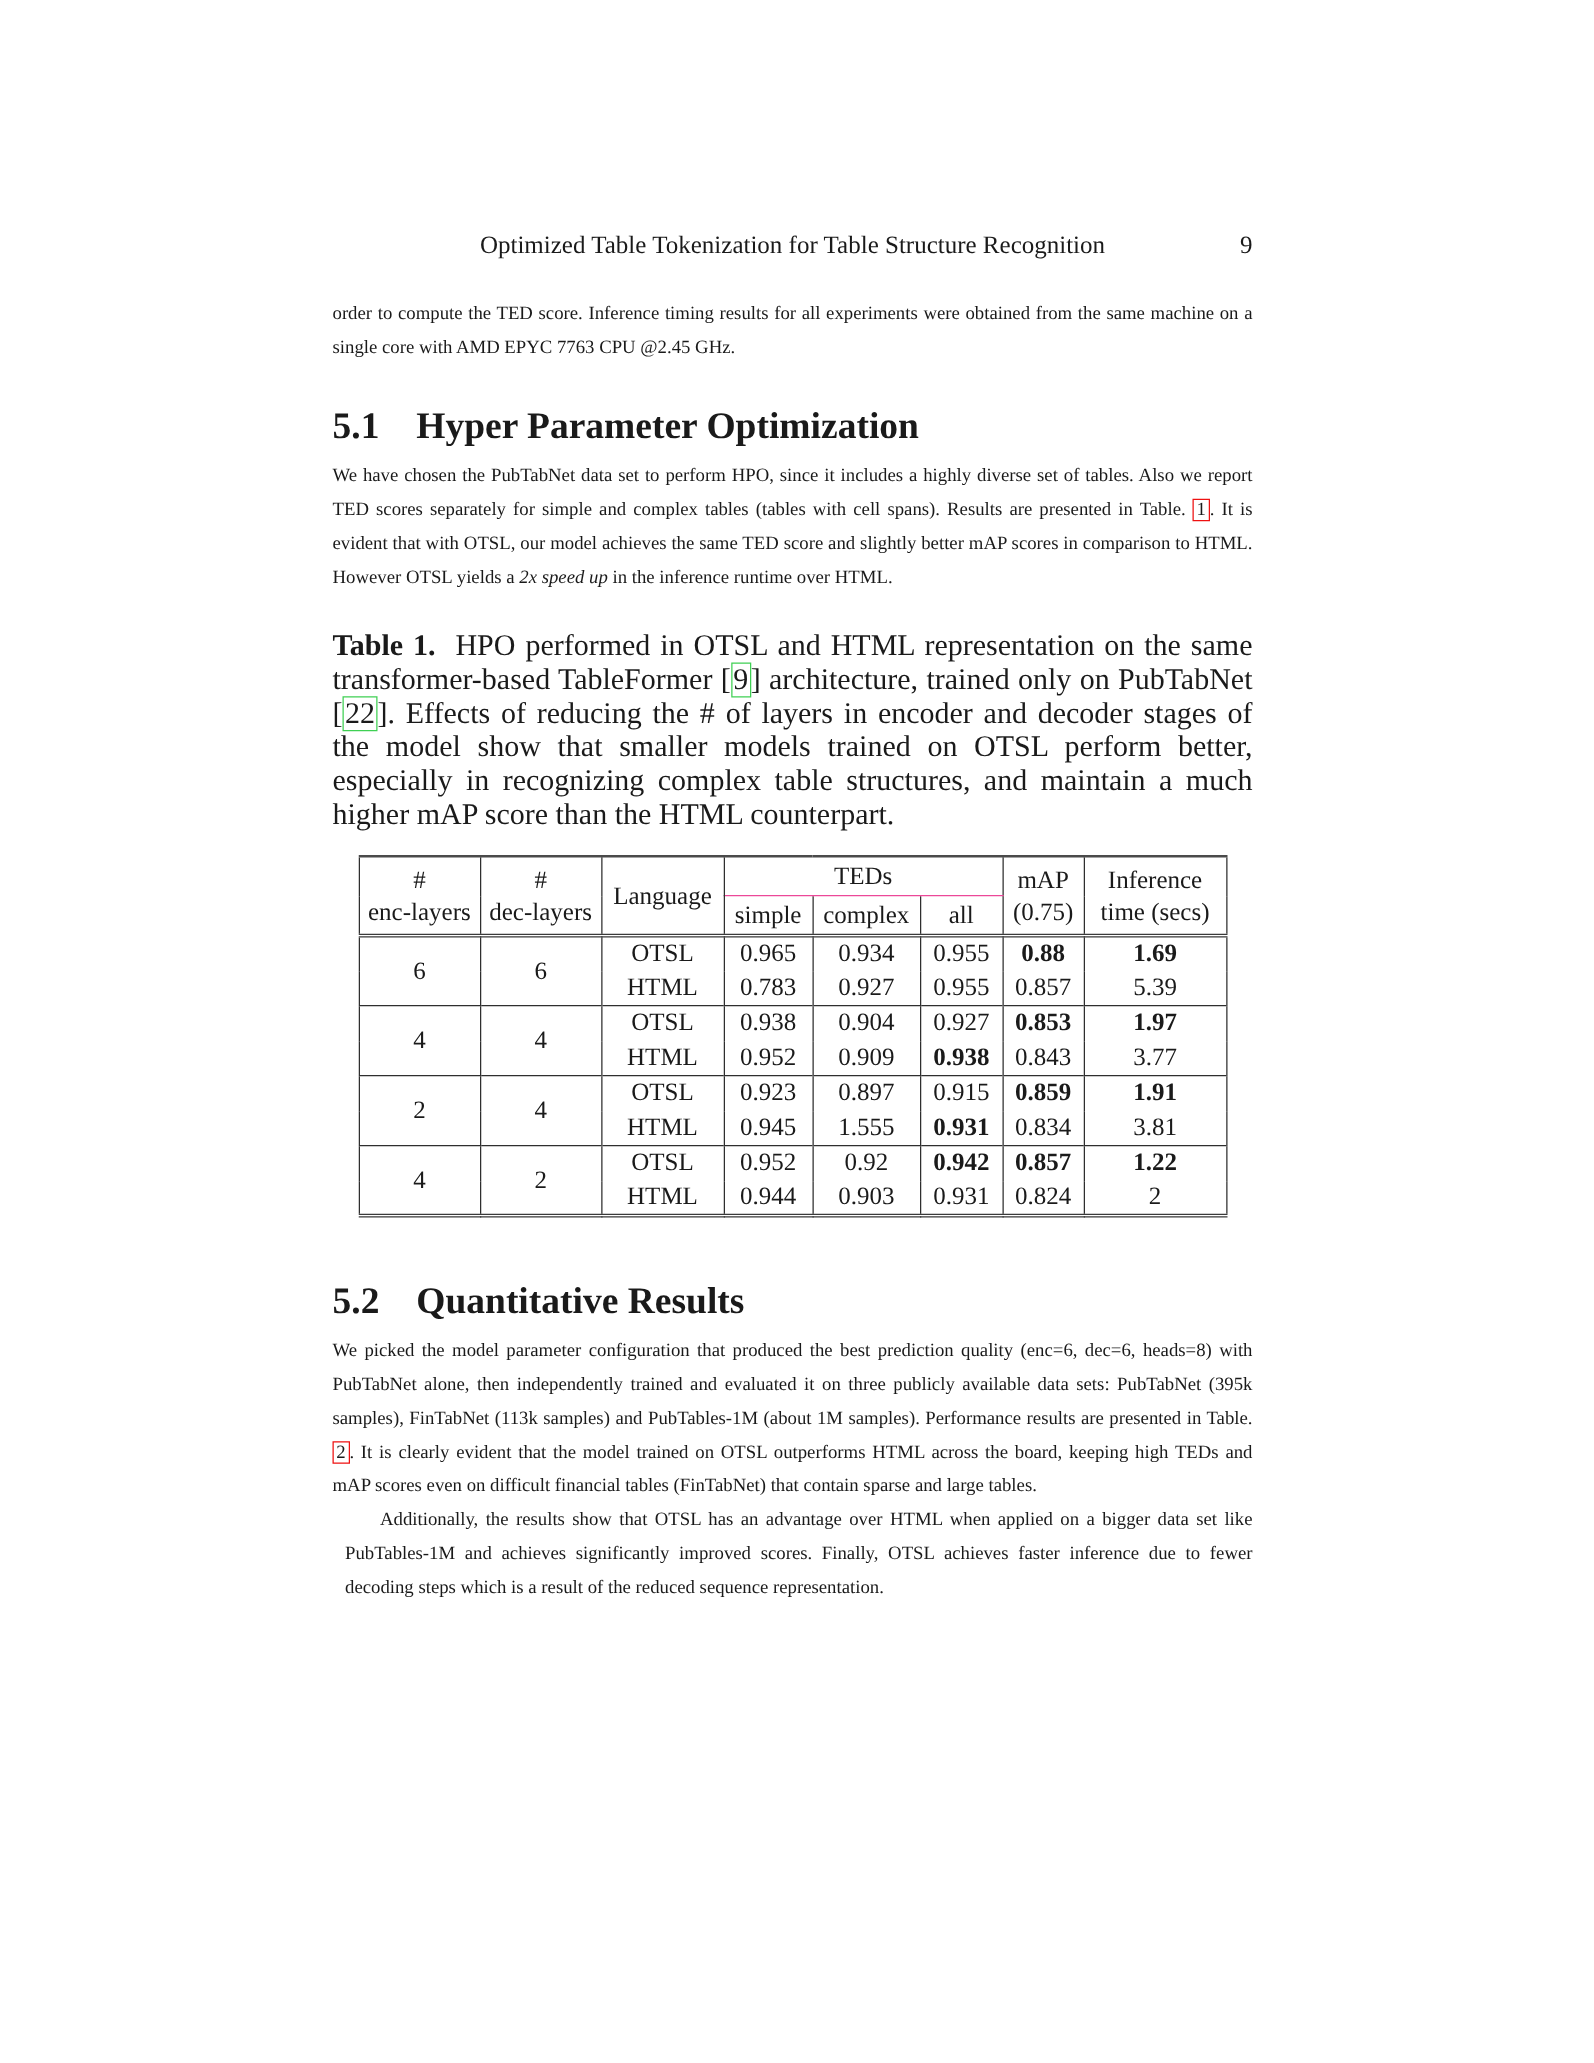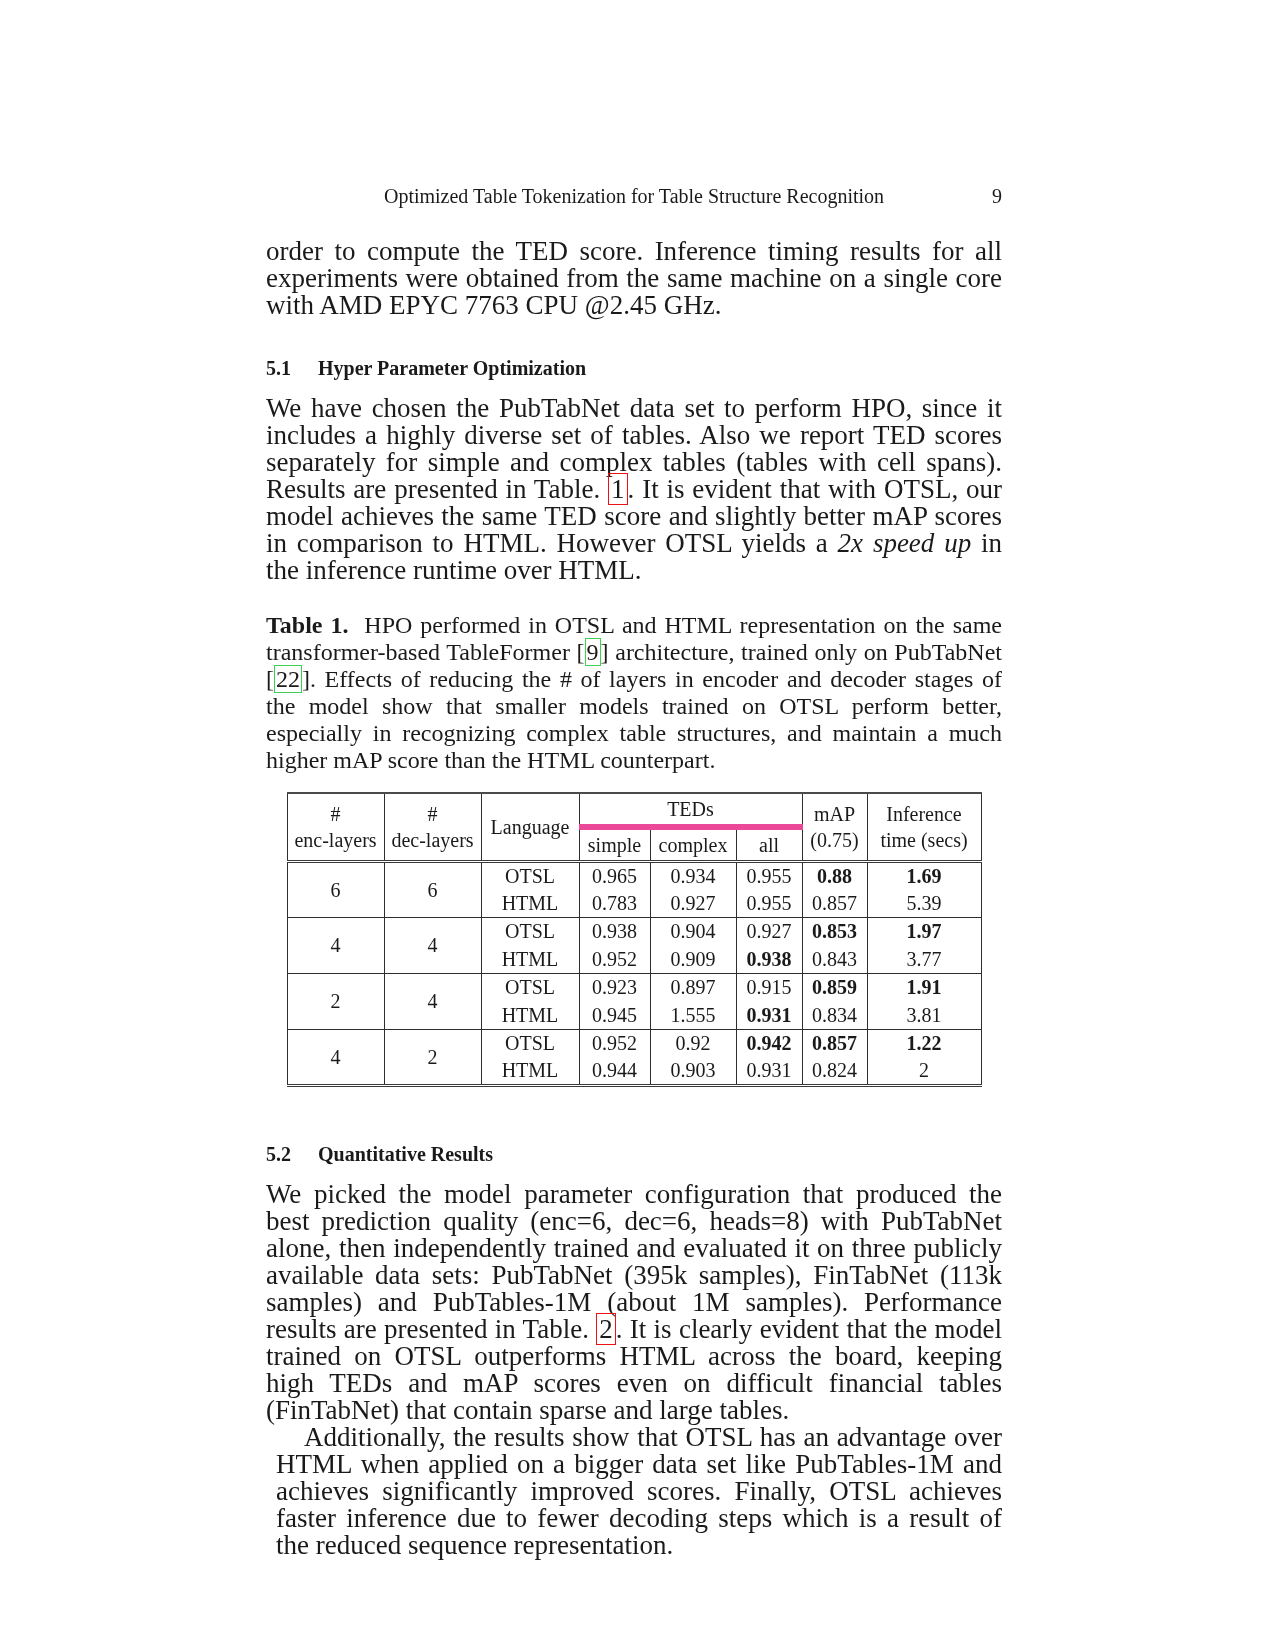--- a/index.html
+++ b/index.html
@@ -12,31 +12,31 @@
     color: #1a1a1a;
     font-family: "Liberation Serif", "DejaVu Serif", serif;
     overflow: hidden;
   }
   .col { width: 736px; margin-left: 266px; padding-top: 184px; }
 
   .runhead { position: relative; text-align: center; font-size: 20px; line-height: 24px; }
   .runhead .pagenum { position: absolute; right: 0; top: 0; }
 
   .body-par {
-    font-size: 27px;
+    font-size: 15px;
     line-height: 27px;
     text-align: justify;
     margin-top: 30px;
   }
   .body-par.cont { margin-top: 0; text-indent: 28px; margin-left: 10px; }
 
   h2.sec {
     margin-top: 34px;
     margin-bottom: 12px;
-    font-size: 20px;
+    font-size: 30px;
     line-height: 30px;
     font-weight: bold;
   }
   h2.sec .secnum { margin-right: 22px; }
   .after-h { margin-top: 0; }
 
   .caption {
     font-size: 24px;
     line-height: 27px;
     text-align: justify;
@@ -59,21 +59,21 @@
   table.tbl th, table.tbl td {
     border-left: 1px solid #2e2e2e;
     border-right: 1px solid #2e2e2e;
     text-align: center;
     vertical-align: middle;
     font-weight: normal;
     padding: 0 6px;
   }
   table.tbl thead { border-bottom: 3px double #3a3a3a; }
   table.tbl thead th { line-height: 26px; padding-top: 2px; padding-bottom: 2px; }
-  table.tbl th.teds-span { border-bottom: 6px solid #ec4899; }
+  table.tbl th.teds-span { border-bottom: 1px solid #ec4899; }
   table.tbl tbody td { height: 28px; }
   table.tbl tbody tr.gstart td { border-top: 1px solid #2e2e2e; }
   table.tbl td.bold { font-weight: bold; }
 </style>
 </head>
 <body>
 
 <div class="page">
   <div class="col">
 

